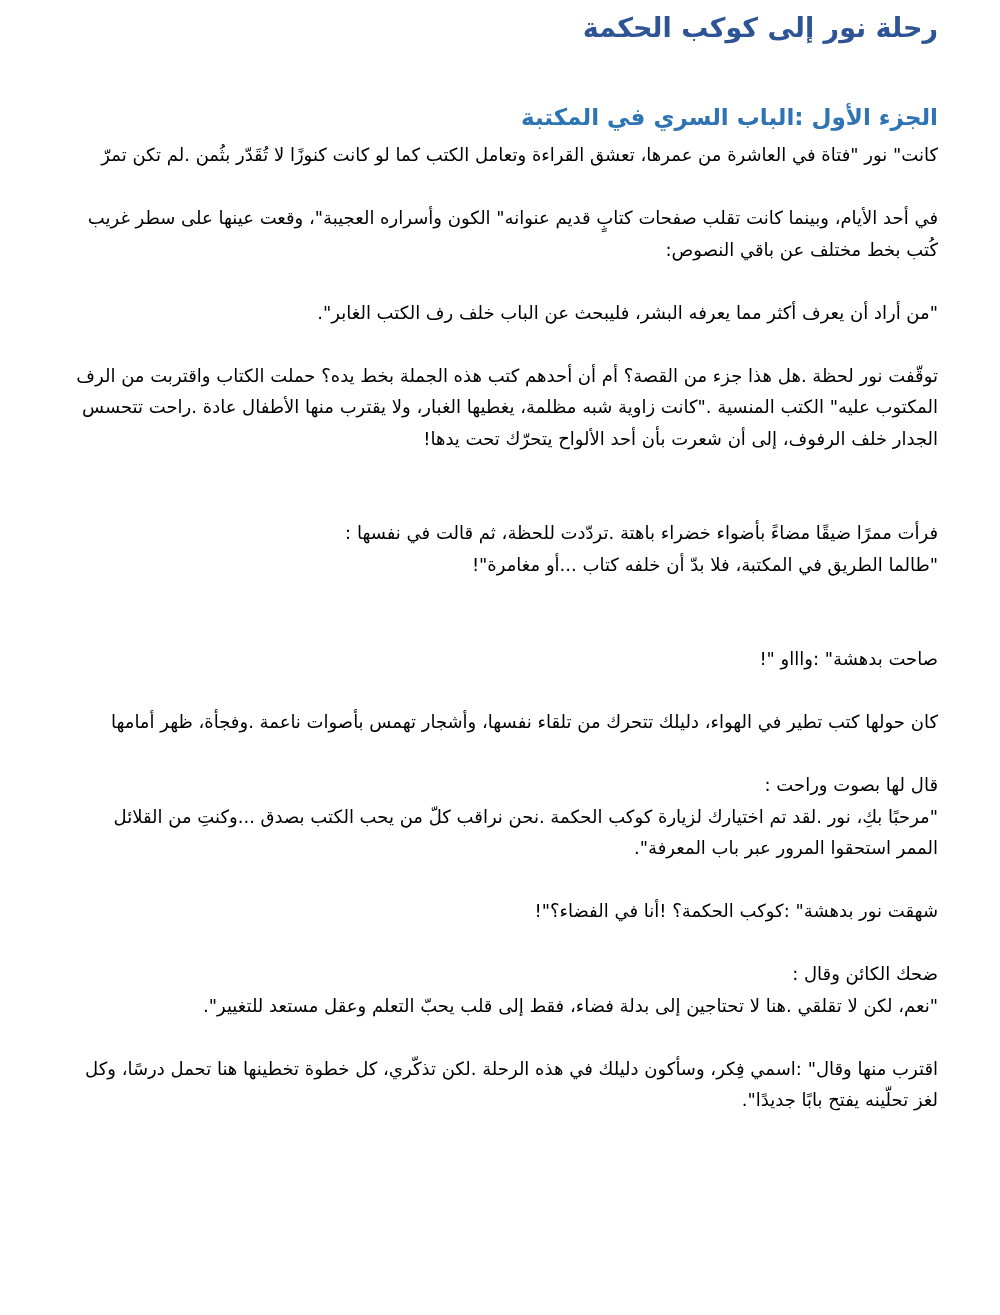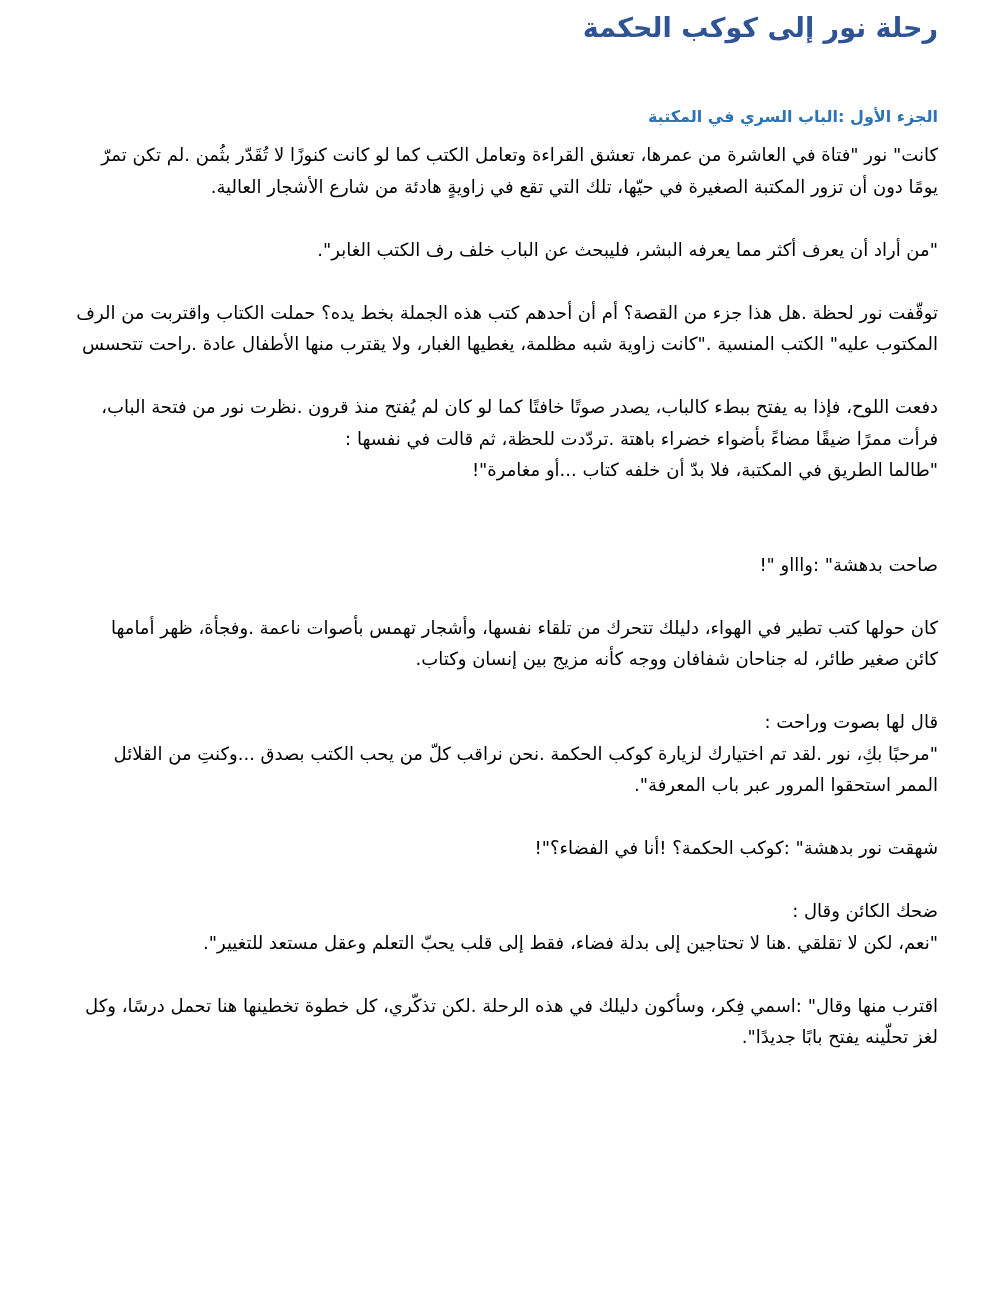--- a/index.html
+++ b/index.html
@@ -22,21 +22,21 @@
     width: 812px;
   }
   .doc-title {
     font-size: 27px;
     font-weight: bold;
     line-height: 42px;
     margin: 0 0 48px 0;
     color: #2F5496;
   }
   .section-heading {
-    font-size: 16px;
+    font-size: 23px;
     font-weight: bold;
     line-height: 40px;
     margin: 15px 0 2px 0;
     color: #2E74B5;
   }
   .story p {
     font-size: 18px;
     line-height: 31.5px;
     margin: 0 0 31.5px 0;
     white-space: nowrap; 
@@ -47,24 +47,25 @@
 </style>
 </head>
 <body style="background: rgb(255, 255, 255); color: rgb(0, 0, 0);">
 
 <div class="page">
   <h1 class="doc-title" style="color: rgb(47, 84, 150);">رحلة نور إلى كوكب الحكمة</h1>
 
   <h2 class="section-heading" style="color: rgb(46, 116, 181);">الجزء الأول :الباب السري في المكتبة</h2>
 
   <div class="story">
-      <p><span class="line">كانت" نور "فتاة في العاشرة من عمرها، تعشق القراءة وتعامل الكتب كما لو كانت كنوزًا لا تُقَدّر بثُمن .لم تكن تمرّ</span><br><span class="line">يومًا دون أن تزور المكتبة الصغيرة في حيّها، تلك التي تقع في زاويةٍ هادئة من شارع الأشجار العالية.</span></p>
+      <p><span class="line">كانت" نور "فتاة في العاشرة من عمرها، تعشق القراءة وتعامل الكتب كما لو كانت كنوزًا لا تُقَدّر بثُمن .لم تكن تمرّ</span><br></p>
+      <p><span class="line">في أحد الأيام، وبينما كانت تقلب صفحات كتابٍ قديم عنوانه" الكون وأسراره العجيبة"، وقعت عينها على سطر غريب</span><br><span class="line">كُتب بخط مختلف عن باقي النصوص:</span></p>
       <p><span class="line">"من أراد أن يعرف أكثر مما يعرفه البشر، فليبحث عن الباب خلف رف الكتب الغابر".</span></p>
-      <p><span class="line">توقّفت نور لحظة .هل هذا جزء من القصة؟ أم أن أحدهم كتب هذه الجملة بخط يده؟ حملت الكتاب واقتربت من الرف</span><br><span class="line">المكتوب عليه" الكتب المنسية ."كانت زاوية شبه مظلمة، يغطيها الغبار، ولا يقترب منها الأطفال عادة .راحت تتحسس</span><br></p>
-      <p><span class="line">دفعت اللوح، فإذا به يفتح ببطء كالباب، يصدر صوتًا خافتًا كما لو كان لم يُفتح منذ قرون .نظرت نور من فتحة الباب،</span><br><span class="line">فرأت ممرًا ضيقًا مضاءً بأضواء خضراء باهتة .تردّدت للحظة، ثم قالت في نفسها :</span><br><span class="line">"طالما الطريق في المكتبة، فلا بدّ أن خلفه كتاب ...أو مغامرة"!</span></p>
+      <p><span class="line">توقّفت نور لحظة .هل هذا جزء من القصة؟ أم أن أحدهم كتب هذه الجملة بخط يده؟ حملت الكتاب واقتربت من الرف</span><br><span class="line">المكتوب عليه" الكتب المنسية ."كانت زاوية شبه مظلمة، يغطيها الغبار، ولا يقترب منها الأطفال عادة .راحت تتحسس</span><br><span class="line">الجدار خلف الرفوف، إلى أن شعرت بأن أحد الألواح يتحرّك تحت يدها!</span></p>
+      <p><br><span class="line">فرأت ممرًا ضيقًا مضاءً بأضواء خضراء باهتة .تردّدت للحظة، ثم قالت في نفسها :</span><br><span class="line">"طالما الطريق في المكتبة، فلا بدّ أن خلفه كتاب ...أو مغامرة"!</span></p>
       <p><br><span class="line">صاحت بدهشة" :واااو "!</span><br></p>
-      <p><span class="line">كان حولها كتب تطير في الهواء، دليلك تتحرك من تلقاء نفسها، وأشجار تهمس بأصوات ناعمة .وفجأة، ظهر أمامها</span><br><span class="line">كائن صغير طائر، له جناحان شفافان ووجه كأنه مزيج بين إنسان وكتاب.</span></p>
+      <p><span class="line">كان حولها كتب تطير في الهواء، دليلك تتحرك من تلقاء نفسها، وأشجار تهمس بأصوات ناعمة .وفجأة، ظهر أمامها</span><br></p>
       <p><span class="line">قال لها بصوت وراحت :</span><br><span class="line">"مرحبًا بكِ، نور .لقد تم اختيارك لزيارة كوكب الحكمة .نحن نراقب كلّ من يحب الكتب بصدق ...وكنتِ من القلائل</span><br><span class="line">الممر استحقوا المرور عبر باب المعرفة".</span></p>
       <p><span class="line">شهقت نور بدهشة" :كوكب الحكمة؟ !أنا في الفضاء؟"!</span></p>
       <p><span class="line">ضحك الكائن وقال :</span><br><span class="line">"نعم، لكن لا تقلقي .هنا لا تحتاجين إلى بدلة فضاء، فقط إلى قلب يحبّ التعلم وعقل مستعد للتغيير".</span></p>
       <p><span class="line">اقترب منها وقال" :اسمي فِكر، وسأكون دليلك في هذه الرحلة .لكن تذكّري، كل خطوة تخطينها هنا تحمل درسًا، وكل</span><br><span class="line">لغز تحلّينه يفتح بابًا جديدًا".</span></p>
     </div>
 </div>
 
 </body></html>

